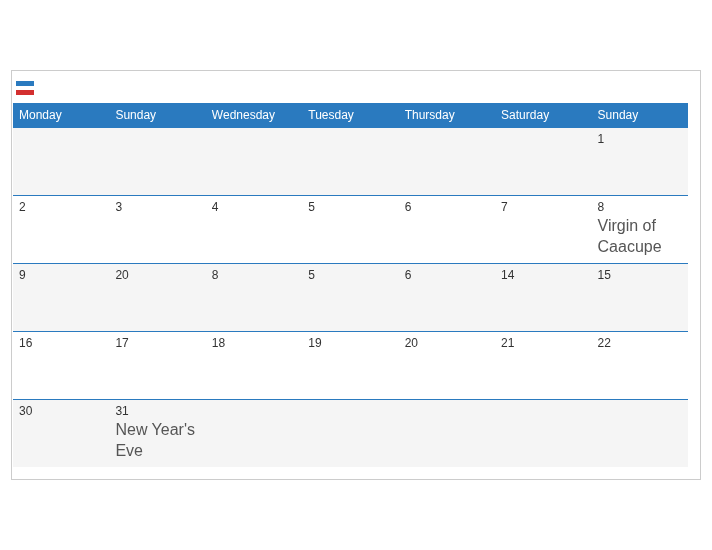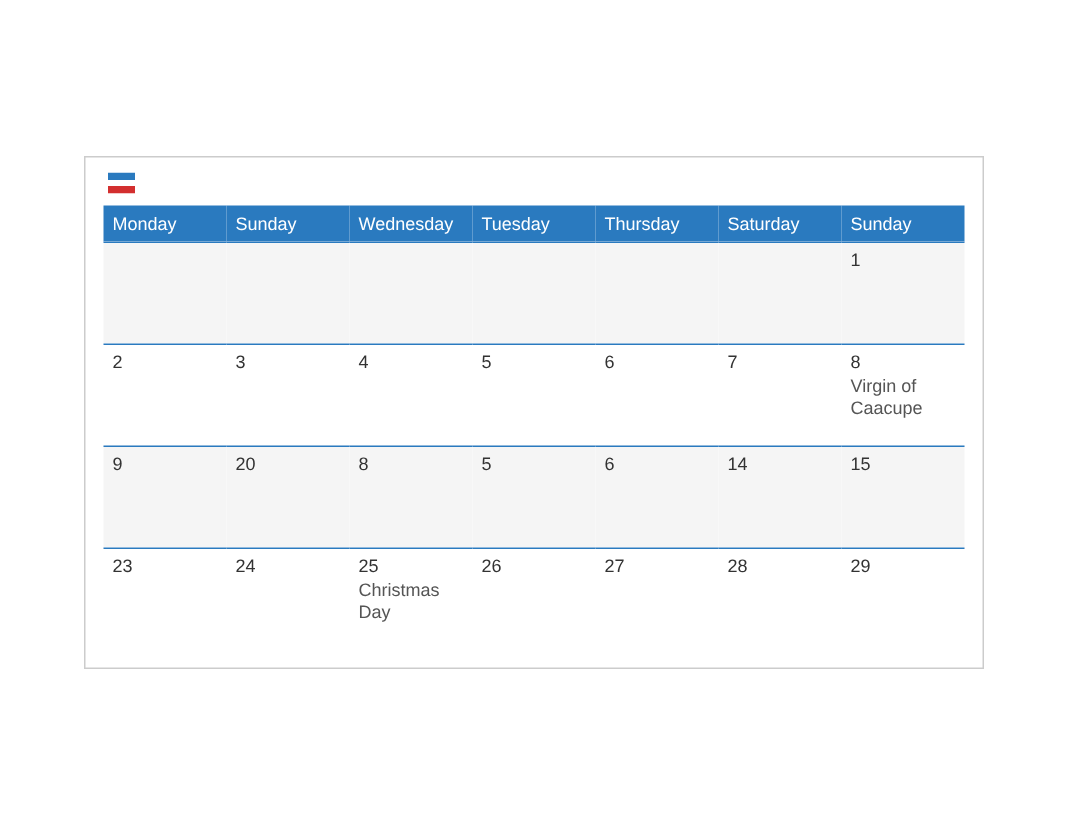--- a/index.html
+++ b/index.html
@@ -6,24 +6,24 @@
     body {
       background: #fff;
       font-family: Arial, Helvetica, sans-serif;
       display: flex;
       justify-content: center;
       align-items: center;
       width: 712px;
       height: 550px;
     }
     .calendar-wrapper {
-      width: 600px;
+      width: 690px;
       background: #fff;
       border: 1px solid #ccc;
-      padding: 10px 12px 12px 12px;
+      padding: 10px 12px 12px 1px;
     }
     .calendar-header {
       display: flex;
       align-items: center;
       justify-content: space-between;
       margin-bottom: 8px;
       padding: 0 2px;
     }
     .logo {
       display: flex;
@@ -91,21 +91,21 @@
     }
     tbody tr:nth-child(even) td {
       background: #fff;
     }
     .day-num {
       font-size: 12px;
       color: #333;
       display: block;
     }
     .holiday {
-      font-size: 12px;
+      font-size: 16px;
       color: #555;
       display: block;
       margin-top: 2px;
       line-height: 1.3;
     }
   </style>
 </head>
 <body>
 
 <div class="calendar-wrapper">
@@ -189,37 +189,50 @@
           </td>
           <td>
             <span class="day-num">14</span>
           </td>
           <td>
             <span class="day-num">15</span>
           </td>
         </tr>
         <tr>
           <td>
-            <span class="day-num">23</span>
-          </td>
-          <td>
-            <span class="day-num">24</span>
-          </td>
-          <td>
-            <span class="day-num">25</span>
-            <span class="holiday">Christmas Day</span>
-          </td>
-          <td>
-            <span class="day-num">26</span>
-          </td>
-          <td>
-            <span class="day-num">27</span>
-          </td>
-          <td>
-            <span class="day-num">28</span>
-          </td>
-          <td>
-            <span class="day-num">29</span>
-          </td>
+            <span class="day-num">16</span>
+          </td>
+          <td>
+            <span class="day-num">17</span>
+          </td>
+          <td>
+            <span class="day-num">18</span>
+          </td>
+          <td>
+            <span class="day-num">19</span>
+          </td>
+          <td>
+            <span class="day-num">20</span>
+          </td>
+          <td>
+            <span class="day-num">21</span>
+          </td>
+          <td>
+            <span class="day-num">22</span>
+          </td>
+        </tr>
+        <tr>
+          <td>
+            <span class="day-num">30</span>
+          </td>
+          <td>
+            <span class="day-num">31</span>
+            <span class="holiday">New Year's Eve</span>
+          </td>
+          <td></td>
+          <td></td>
+          <td></td>
+          <td></td>
+          <td></td>
         </tr>
       </tbody>
   </table>
 </div>
 
 </body></html>

